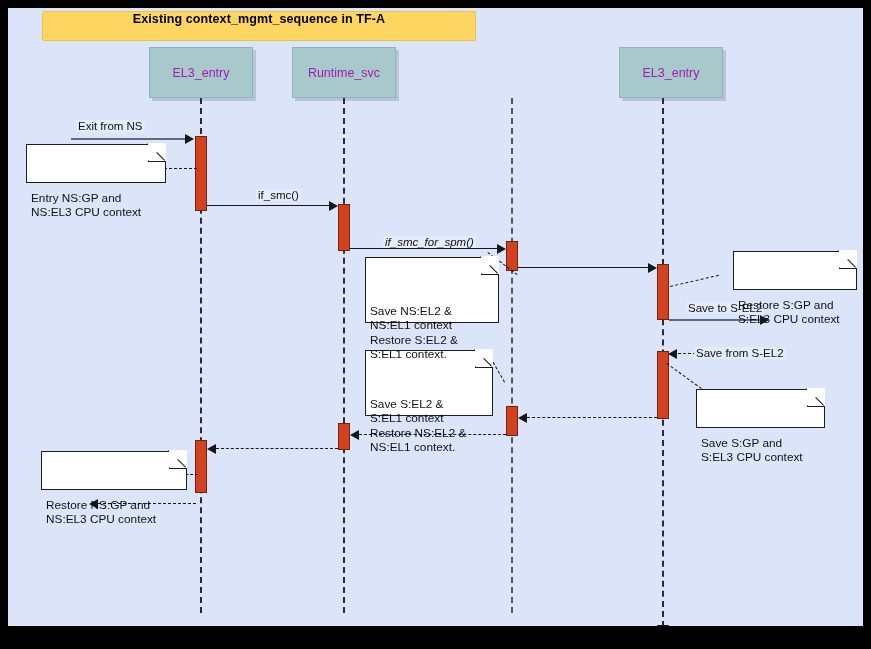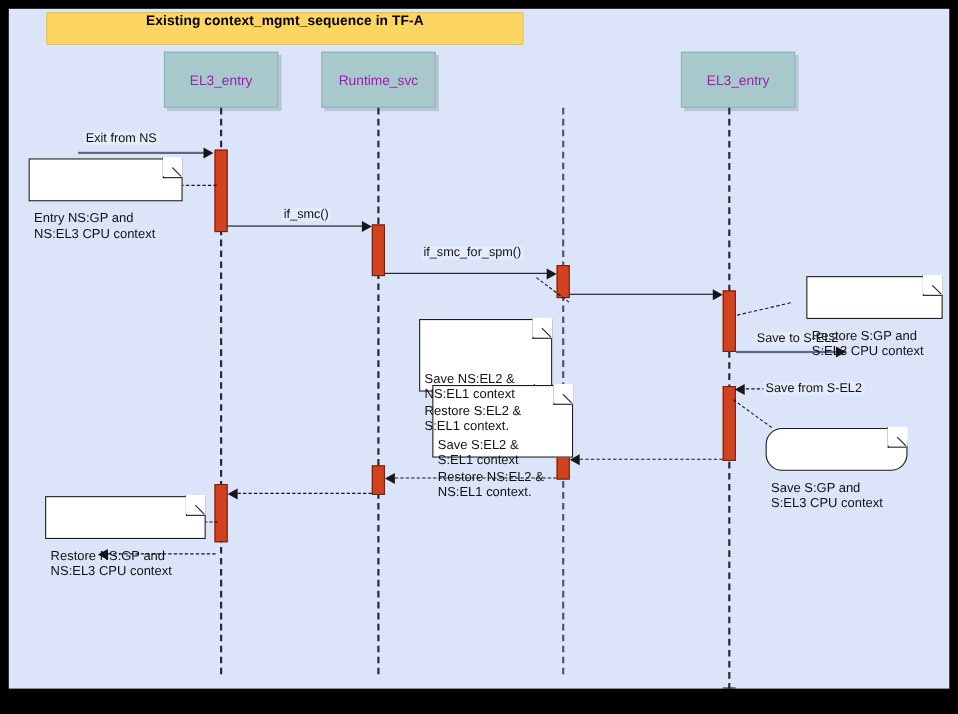--- a/index.html
+++ b/index.html
@@ -215,21 +215,21 @@
     <div class="msg-line bluegrey" style="left:63px; top:130px; width:115px;"></div>
     <div class="arrowhead-right" style="left:177px; top:126px;"></div>
     <div class="msg-label" style="left:68px; top:112px;">Exit from NS</div>
 
     <div class="msg-line" style="left:199px; top:197px; width:123px;"></div>
     <div class="arrowhead-right" style="left:321px; top:193px;"></div>
     <div class="msg-label" style="left:248px; top:181px;">if_smc()</div>
 
     <div class="msg-line" style="left:342px; top:240px; width:148px;"></div>
     <div class="arrowhead-right" style="left:489px; top:236px;"></div>
-    <div class="msg-label" style="left:375px; top:216px;">if_smc_for_spm()</div>
+    <div class="msg-label" style="left:375px; top:228px;font-style:italic;">if_smc_for_spm()</div>
 
     <div class="msg-line" style="left:510px; top:259px; width:131px;"></div>
     <div class="arrowhead-right" style="left:640px; top:255px;"></div>
 
     <div class="msg-line bluegrey" style="left:661px; top:311px; width:92px;"></div>
     <div class="arrowhead-right" style="left:752px; top:307px;"></div>
     <div class="msg-label" style="left:678px; top:294px;">Save to S-EL2</div>
 
     <div class="msg-line dashed" style="left:670px; top:345px; width:98px;"></div>
     <div class="arrowhead-left" style="left:660px; top:341px;"></div>
@@ -248,46 +248,46 @@
     <div class="arrowhead-left" style="left:81px; top:491px;"></div>
 
     <div class="note-link" style="left:156px; top:160px; width:33px;"></div>
     <div class="note" style="left:18px; top:136px; width:140px; height:39px;">
       <div class="note-fold"></div>
       <div class="note-text">Entry NS:GP and
 NS:EL3 CPU context</div>
     </div>
 
     <div class="note-link" style="left:480px; top:244px; width:37px; transform: rotate(37deg);"></div>
-    <div class="note" style="left:373px; top:249px; width:121px; height:66px;margin-top:33px;">
+    <div class="note" style="left:357px; top:249px; width:134px; height:66px;">
       <div class="note-fold"></div>
       <div class="note-text">Save NS:EL2 &amp;
 NS:EL1 context
 Restore S:EL2 &amp;
 S:EL1 context.</div>
     </div>
 
     <div class="note-link" style="left:662px; top:278px; width:50px; transform: rotate(-13deg);"></div>
     <div class="note" style="left:709px; top:243px; width:124px; height:39px;margin-left:16px;">
       <div class="note-fold"></div>
       <div class="note-text">Restore S:GP and
 S:EL3 CPU context</div>
     </div>
 
     <div class="note-link" style="left:478px; top:341px; width:38px; transform: rotate(60deg);"></div>
-    <div class="note" style="left:357px; top:342px; width:128px; height:66px;margin-left:28px;">
+    <div class="note" style="left:357px; top:342px; width:128px; height:66px;">
       <div class="note-fold"></div>
       <div class="note-text">Save S:EL2 &amp;
 S:EL1 context
 Restore NS:EL2 &amp;
 NS:EL1 context.</div>
     </div>
 
     <div class="note-link" style="left:659px; top:355px; width:43px; transform: rotate(36deg);"></div>
-    <div class="note" style="left:688px; top:381px; width:129px; height:39px;border-radius:15px;">
+    <div class="note" style="left:688px; top:381px; width:129px; height:39px;">
       <div class="note-fold"></div>
       <div class="note-text">Save S:GP and
 S:EL3 CPU context</div>
     </div>
 
     <div class="note-link" style="left:163px; top:466px; width:27px;"></div>
     <div class="note" style="left:33px; top:443px; width:146px; height:39px;">
       <div class="note-fold"></div>
       <div class="note-text">Restore NS:GP and
 NS:EL3 CPU context</div>

